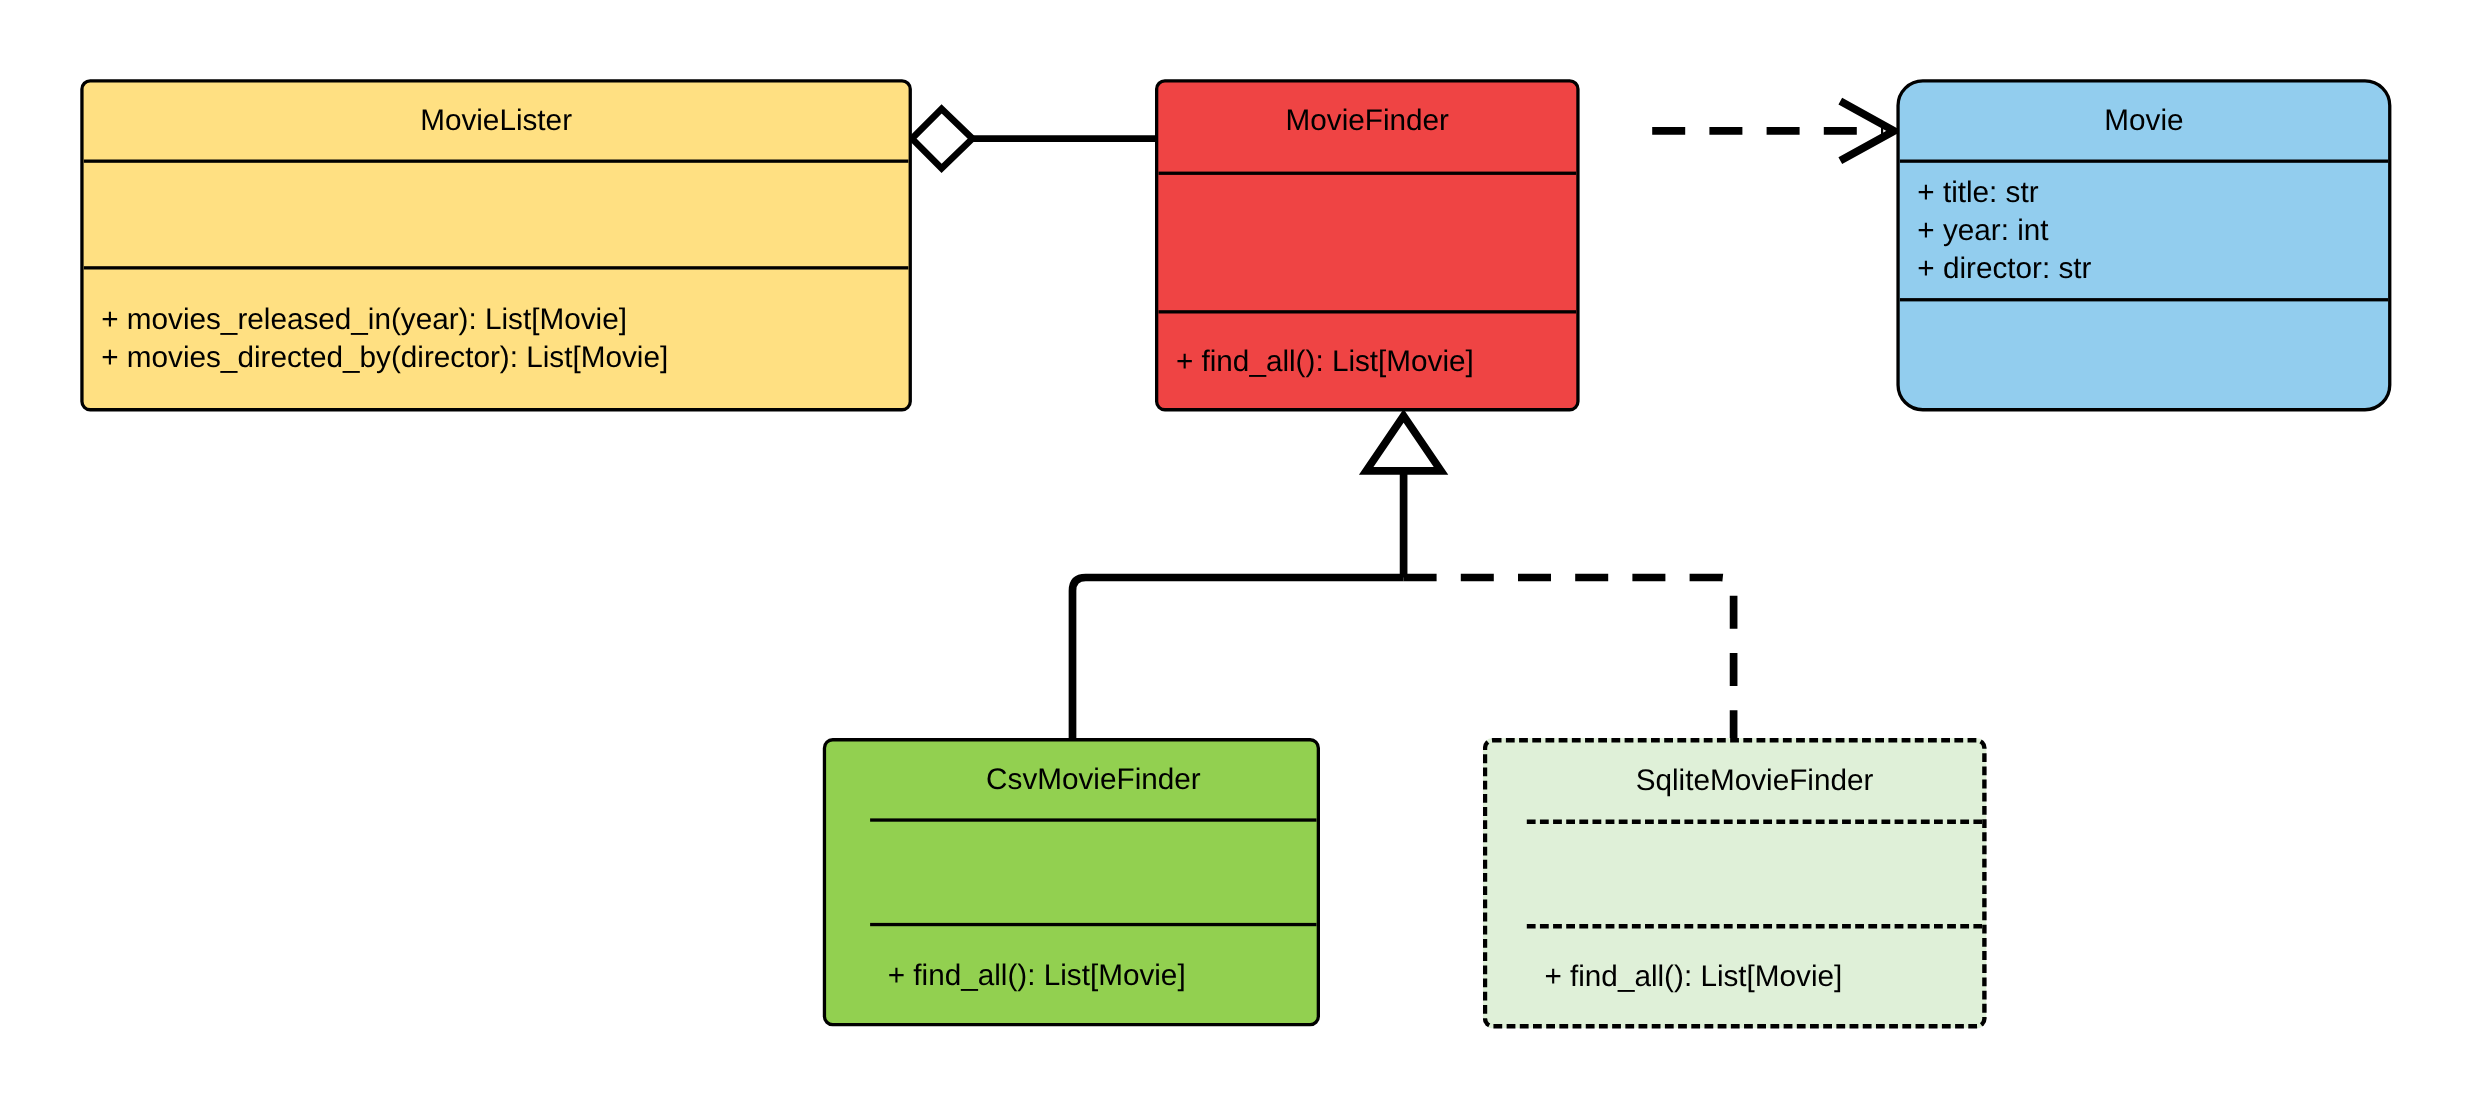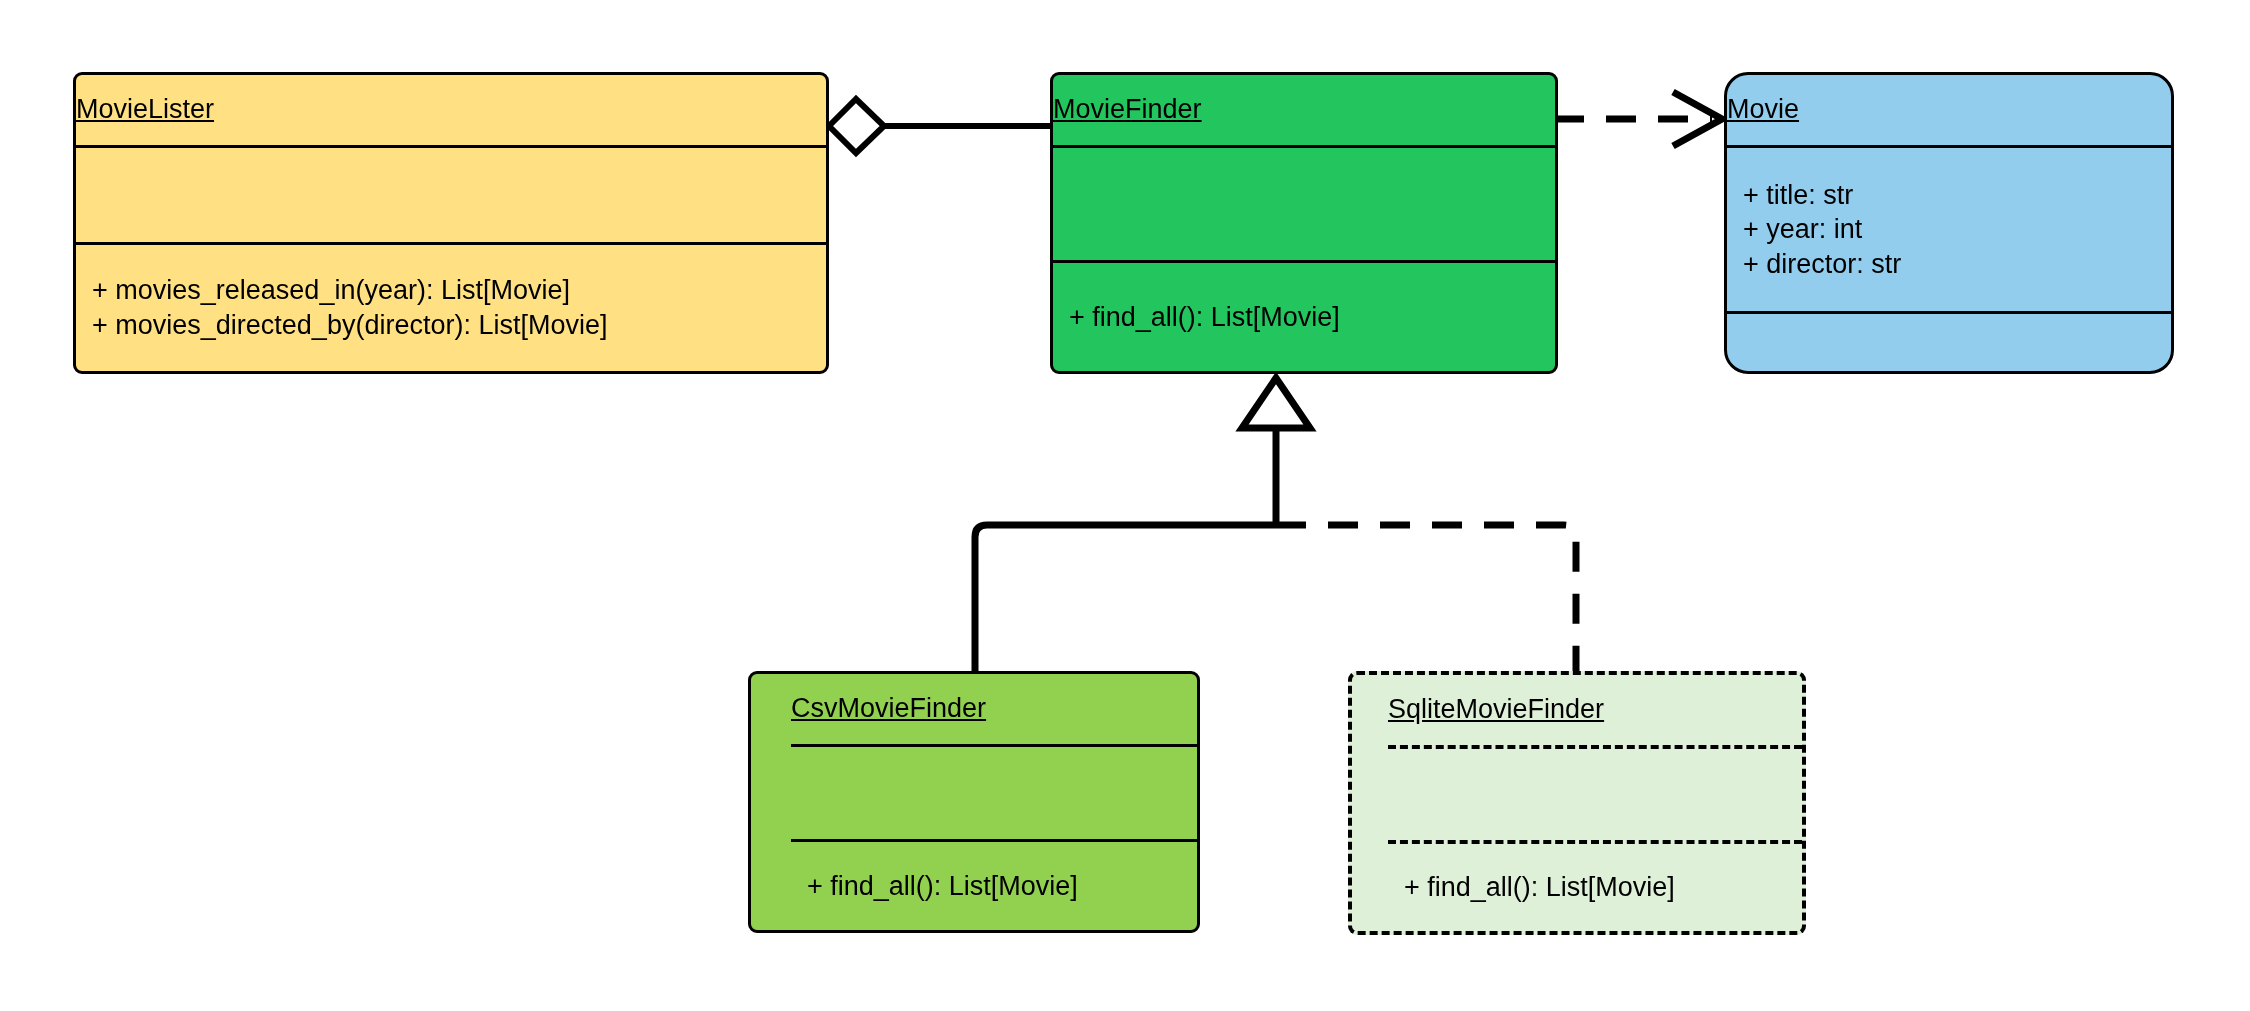--- a/index.html
+++ b/index.html
@@ -40,23 +40,22 @@
   }
   .uml-class.solid { border-style: solid; }
   .uml-class.dashed { border-style: dashed; border-width: 4px; }
   .compartment {
     box-sizing: border-box;
     display: flex;
     flex-direction: column;
     justify-content: center;
   }
   .compartment.name-compartment {
-    align-items: flex-start;
+    align-items: center;
     justify-content: center;
-    text-decoration: underline;
   }
   .compartment.divided-solid { border-top: 3px solid #000000; }
   .compartment.divided-dashed { border-top: 4px dashed #000000; }
   .class-name {
     font-size: 27px;
     color: #000000;
     line-height: 1.1;
     white-space: nowrap;
   }
   .member-line {
@@ -113,39 +112,39 @@
       <div class="empty-compartment"></div>
     </div>
     <div class="compartment divided-solid" style="flex:1;">
       <div class="members-block">
         <div class="member-line">+ movies_released_in(year): List[Movie]</div>
         <div class="member-line">+ movies_directed_by(director): List[Movie]</div>
       </div>
     </div>
   </div>
 
-  <div class="uml-class solid" style="left:1050px; top:72px; width:508px; height:302px; background:#22c55e;">
+  <div class="uml-class solid" style="left:1050px; top:72px; width:386px; height:302px; background:#ef4444;gap:11px;">
     <div class="compartment name-compartment" style="height:70px;">
       <span class="class-name">MovieFinder</span>
     </div>
     <div class="compartment divided-solid" style="height:115px;">
       <div class="empty-compartment"></div>
     </div>
     <div class="compartment divided-solid" style="flex:1;">
       <div class="members-block">
         <div class="member-line">+ find_all(): List[Movie]</div>
       </div>
     </div>
   </div>
 
   <div class="uml-class solid" style="left:1724px; top:72px; width:450px; height:302px; background:#92CDEE;border-radius:24px;">
     <div class="compartment name-compartment" style="height:70px;">
       <span class="class-name">Movie</span>
     </div>
-    <div class="compartment divided-solid" style="height:166px;">
+    <div class="compartment divided-solid" style="height:126px;">
       <div class="members-block">
         <div class="member-line">+ title: str</div>
         <div class="member-line">+ year: int</div>
         <div class="member-line">+ director: str</div>
       </div>
     </div>
     <div class="compartment divided-solid" style="flex:1;">
       <div class="empty-compartment"></div>
     </div>
   </div>

